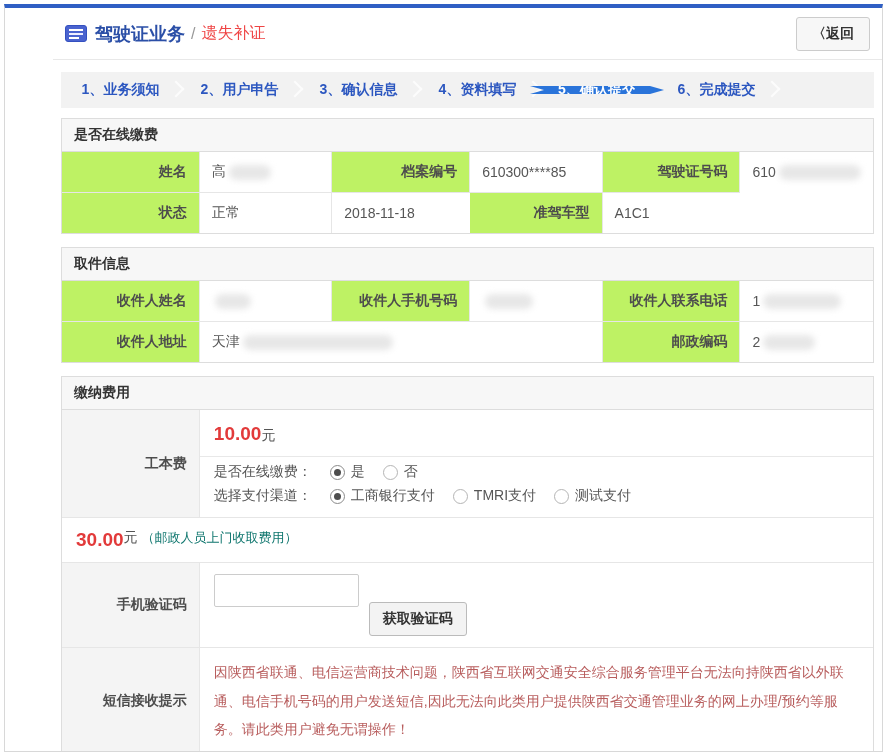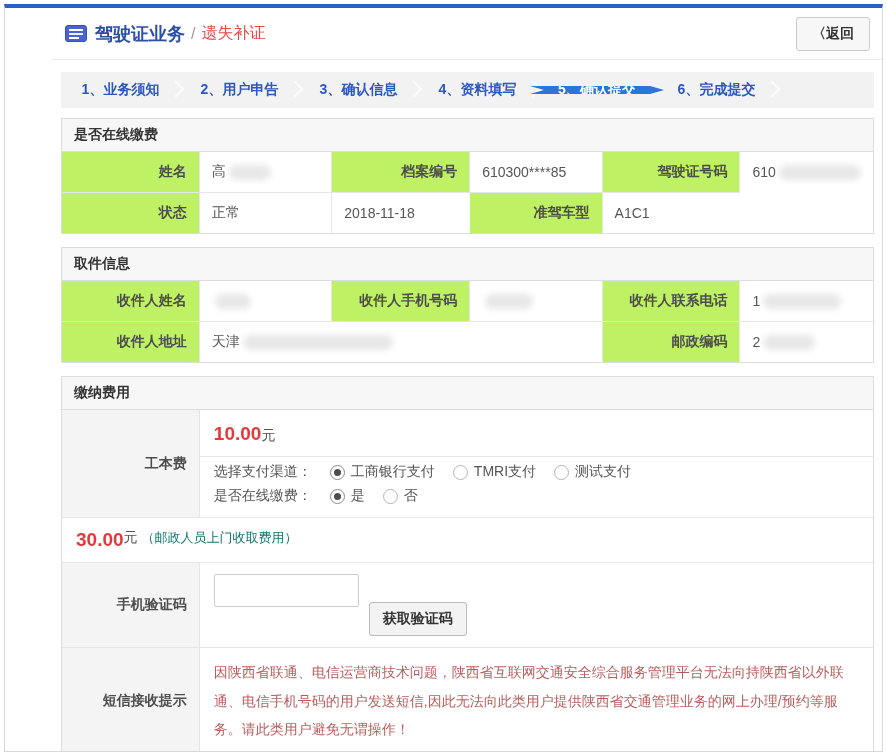--- a/index.html
+++ b/index.html
@@ -184,35 +184,35 @@
   <div class="section">
     <div class="section-title">缴纳费用</div>
 
     <div class="fee-row">
       <div class="fee-lab">工本费</div>
       <div class="fee-content">
         <div class="amount-line">
           <span class="amount">10.00</span><span class="unit">元</span>
         </div>
         <div class="pay-line">
+          <span>是否在线缴费：</span>
+          <span class="radio checked"></span>
+            <span>是</span>
+          <span class="radio"></span>
+            <span>否</span>
+        </div>
+        <div class="pay-line">
           <span>选择支付渠道：</span>
           <span class="radio checked"></span>
             <span>工商银行支付</span>
           <span class="radio"></span>
             <span>TMRI支付</span>
           <span class="radio"></span>
             <span>测试支付</span>
         </div>
-        <div class="pay-line">
-          <span>是否在线缴费：</span>
-          <span class="radio checked"></span>
-            <span>是</span>
-          <span class="radio"></span>
-            <span>否</span>
-        </div>
       </div>
     </div>
 
     <div class="fee-row">
       <div class="fee-content simple-line">
         <span class="amount">30.00</span>
           <span class="unit">元</span>
         <span class="fee-note">（邮政人员上门收取费用）</span>
       </div>
     </div>

